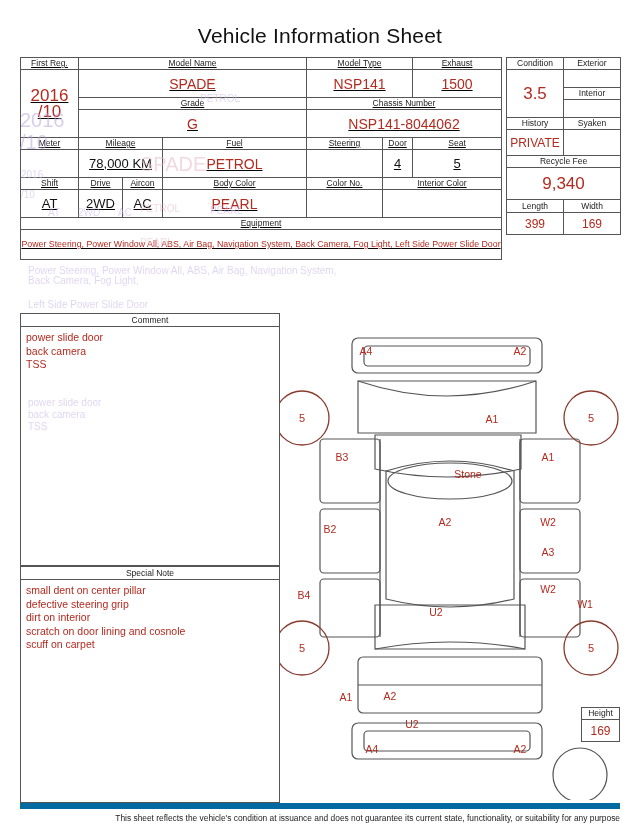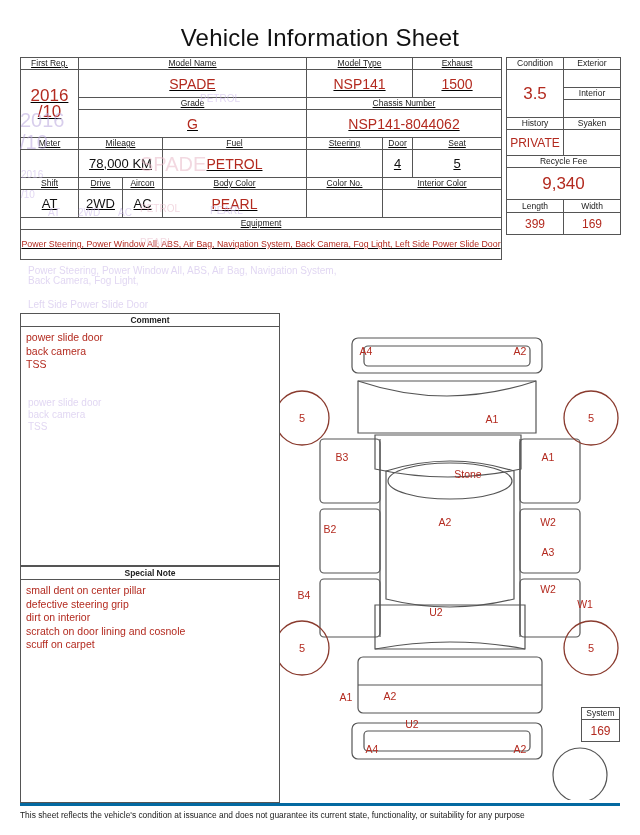--- a/index.html
+++ b/index.html
@@ -10,25 +10,24 @@
   }
   #sheet {
     position: relative;
     width: 640px;
     height: 835px;
     background: #fff;
     overflow: hidden;
   }
   .title {
     text-align: center;
-    font-size: 24px;
+    font-size: 21px;
     color: #111;
-    padding-top: 16px;
+    padding-top: 24px;
     letter-spacing: 0.2px;
-    margin-top: 8px;
   }
   
   .tbl {
     position: absolute;
     border-collapse: collapse;
     table-layout: fixed;
   }
   .tbl td {
     border: 1px solid #555;
     padding: 0;
@@ -86,21 +85,20 @@
     width: 260px; height: 237px;
     border: 1px solid #555;
   }
   .panel-head {
     font-size: 8.5px;
     text-align: center;
     border-bottom: 1px solid #555;
     height: 13px;
     line-height: 13px;
     color: #222;
-    font-weight: bold;
   }
   .panel-body {
     padding: 4px 5px;
     font-size: 10.5px;
     color: #b32a1f;
     line-height: 13.5px;
   }
   .panel-body div { white-space: nowrap; }
 
   
@@ -115,23 +113,23 @@
   .ghost.big { font-size: 20px; color: #b9a7dd; }
   .ghost.red { color: #e8b9c8; }
 
   
   #footer {
     position: absolute;
     left: 20px; top: 803px;
     width: 600px;
     font-size: 8.4px;
     color: #222;
-    border-top: 3px solid #0369a1;
+    border-top: 6px solid #0369a1;
     padding-top: 4px;
-    text-align: left;
+    text-align: right;
   }
 
   
   #diagram {
     position: absolute;
     left: 280px; top: 313px;
     width: 340px; height: 487px;
   }
   #diagram svg { display: block; }
 </style>
@@ -276,21 +274,21 @@
     <tr>
       <td class="val val-sm" style="height:22px">399</td>
       <td class="val val-sm" style="height:22px">169</td>
     </tr>
   </tbody>
     </table>
 
   <table class="tbl" style="left:581px; top:707px; width:39px;">
     <tbody>
         <tr>
-          <td class="lbl">System</td>
+          <td class="lbl">Height</td>
         </tr>
     <tr>
           <td class="val val-sm" style="height:22px">169</td>
         </tr>
   </tbody>
     </table>
 
   <div id="comment-box">
     <div class="panel-head">Comment</div>
     <div class="panel-body">

